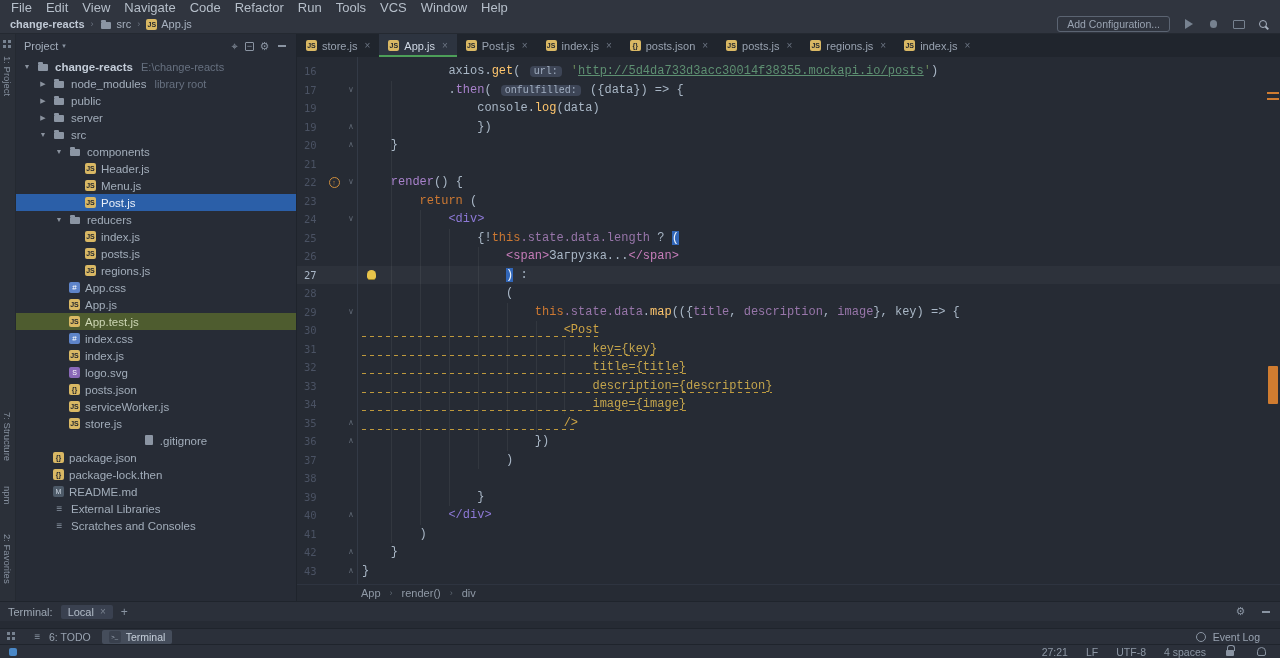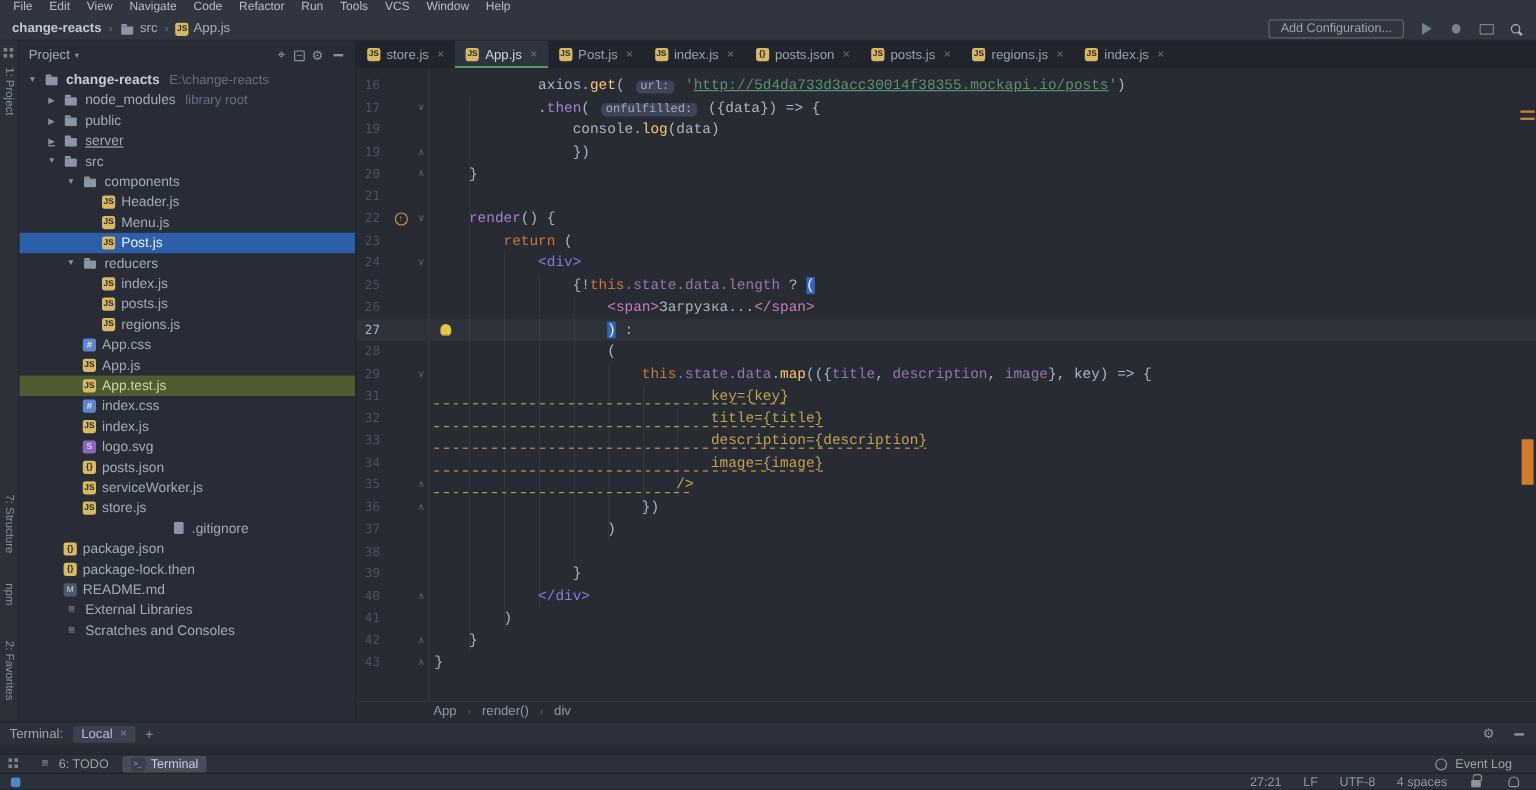--- a/index.html
+++ b/index.html
@@ -1,21 +1,21 @@
 <!DOCTYPE html>
 <html><head>
 <meta charset="utf-8">
 <style>
   *{box-sizing:border-box;margin:0;padding:0}
   html,body{width:1280px;height:658px;overflow:hidden;background:#1d2129}
   #app{width:1280px;height:658px;display:flex;flex-direction:column;background:#262b34;
        font-family:"Liberation Sans","DejaVu Sans",sans-serif;color:#9da7b3;position:relative}
 
   
-  #menubar{height:15px;background:#30353f;display:flex;align-items:flex-start;padding-left:4px;font-size:10px;flex:none}
+  #menubar{height:15px;background:#30353f;display:flex;align-items:flex-start;padding-left:4px;font-size:13px;flex:none}
   .menu-item{padding:0 7px;color:#b6bfca;cursor:default}
   #toolbar{height:19px;background:#30353f;border-bottom:1px solid #242931;display:flex;align-items:center;padding:0 10px;font-size:11px;flex:none}
   .crumb{display:flex;align-items:center;gap:4px;color:#a7b1bf}
   .crumb.bold{font-weight:bold;color:#c0c9d5}
   .crumb-sep{color:#6b7481;margin:0 6px;font-size:9px}
   #toolbar-right{margin-left:auto;display:flex;align-items:center;gap:12px}
   #add-config{border:1px solid #5b6472;border-radius:3px;padding:1px 9px;font-size:10.5px;color:#99a3b1;background:transparent}
 
   
   #main{flex:1;display:flex;min-height:0}
@@ -196,21 +196,21 @@
             <span class="tarrow">▶</span>
             <span class="ic ic-folder"></span>
             <span class="lbl">node_modules</span>
             <span class="sub">library root</span>
           </div>
           <div class="trow" style="padding-left: 22px;">
             <span class="tarrow">▶</span>
             <span class="ic ic-folder"></span>
             <span class="lbl">public</span>
           </div>
-          <div class="trow" style="padding-left: 22px; text-decoration: underline;">
+          <div class="trow" style="padding-left: 22px;">
             <span class="tarrow">▶</span>
             <span class="ic ic-folder"></span>
             <span class="lbl">server</span>
           </div>
           <div class="trow" style="padding-left: 22px;">
             <span class="tarrow">▼</span>
             <span class="ic ic-folder"></span>
             <span class="lbl">src</span>
           </div>
           <div class="trow" style="padding-left: 38px;">
@@ -455,20 +455,26 @@
               <span class="lnum">28</span>
               <span class="gslot"></span>
               <span class="fold"></span>
               <span class="line-text"><span class="seg c-pl">                    (</span></span>
             </div>
             <div class="code-line">
               <span class="lnum">29</span>
               <span class="gslot"></span>
               <span class="fold">∨</span>
               <span class="line-text"><span class="seg c-pl">                        </span><span class="seg c-kw">this</span><span class="seg c-fld">.state.data</span><span class="seg c-pl">.</span><span class="seg c-fn">map</span><span class="seg c-pl">(({</span><span class="seg c-fld">title</span><span class="seg c-pl">, </span><span class="seg c-fld">description</span><span class="seg c-pl">, </span><span class="seg c-fld">image</span><span class="seg c-pl">}, key) =&gt; {</span></span>
+            </div>
+            <div class="code-line">
+              <span class="lnum">30</span>
+              <span class="gslot"></span>
+              <span class="fold"></span>
+              <span class="line-text"><span class="wul"><span class="seg c-ws">                            </span><span class="seg c-wtag">&lt;Post</span></span></span>
             </div>
             <div class="code-line">
               <span class="lnum">31</span>
               <span class="gslot"></span>
               <span class="fold"></span>
               <span class="line-text"><span class="wul"><span class="seg c-ws">                                </span><span class="seg c-wattr">key={key}</span></span></span>
             </div>
             <div class="code-line">
               <span class="lnum">32</span>
               <span class="gslot"></span>

